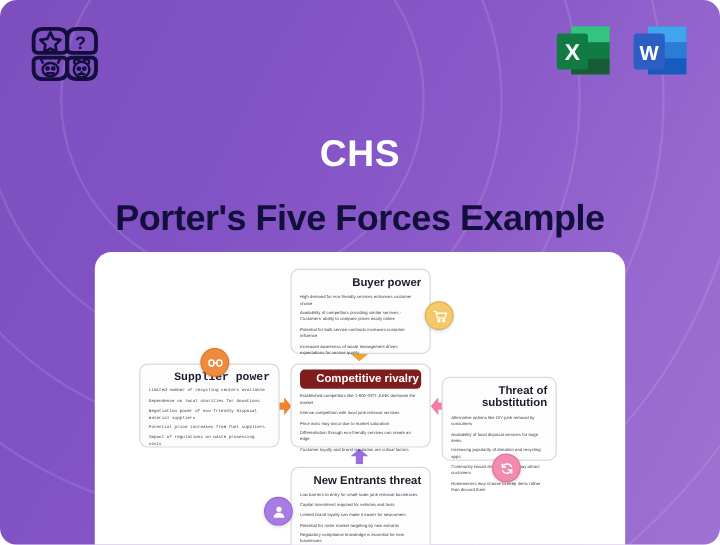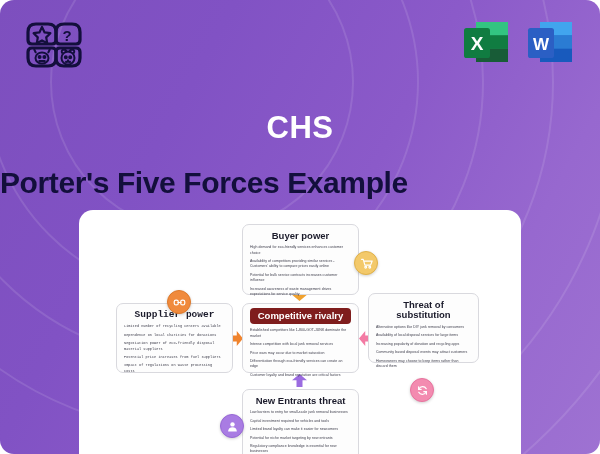--- a/index.html
+++ b/index.html
@@ -33,53 +33,53 @@
   
   .office{position:absolute;right:24px;top:16px;display:flex;gap:12px;align-items:flex-start;}
   .office svg{display:block;}
 
   
   .brand{
     position:absolute;left:0;right:0;top:110px;text-align:center;
     color:#ffffff;font-size:31px;font-weight:700;letter-spacing:.5px;
   }
   .headline{
-    position:absolute;left:0;right:0;top:166px;text-align:left;
+    position:absolute;left:0;right:0;top:166px;text-align:center;
     color:#130f3c;font-size:30px;font-weight:800;letter-spacing:-.4px;
   }
 
   
   .canvas{
     position:absolute;left:79px;top:210px;width:442px;height:266px;
     background:#ffffff;border-radius:14px 14px 0 0;
   }
 
   
   .box{
     position:absolute;background:#fdfdfd;border:1px solid #d9d9de;border-radius:7px;
     box-sizing:border-box;padding:5px 7px 6px 7px;
   }
   .box-title{
-    text-align:center;font-size:9.5px;font-weight:700;color:#1b1b2b;
+    text-align:right;font-size:9.5px;font-weight:700;color:#1b1b2b;
     margin:1px 0 4px 0;line-height:1.1;
   }
   .box-title.hl{
     background:#7f1d1d;color:#ffffff;border-radius:4px;padding:3px 2px;
     font-size:9.5px;margin:0 0 4px 0;
   }
   .box ul{list-style:none;margin:0;padding:0;}
   .box li{
     font-size:3.5px;line-height:1.5;color:#3a3a48;margin-bottom:3.2px;
     letter-spacing:.05px;
   }
 
   #box-buyer{left:242px;top:224px;width:117px;height:71px;}
   #box-supplier{left:116px;top:303px;width:117px;height:70px;font-family:Liberation Mono, monospace;}
   #box-rivalry{left:242px;top:303px;width:117px;height:70px;padding-top:4px;}
-  #box-substitution{left:368px;top:293px;width:111px;height:70px;}
+  #box-substitution{left:368px;top:314px;width:96px;height:70px;}
   #box-entrants{left:242px;top:389px;width:117px;height:80px;}
 
   
   .arrow{position:absolute;}
   .ar-down{
     left:292px;top:288px;width:15px;height:13px;
     background:#f0a12e;
     clip-path:polygon(30% 0,70% 0,70% 52%,100% 52%,50% 100%,0 52%,30% 52%);
   }
   .ar-right{

